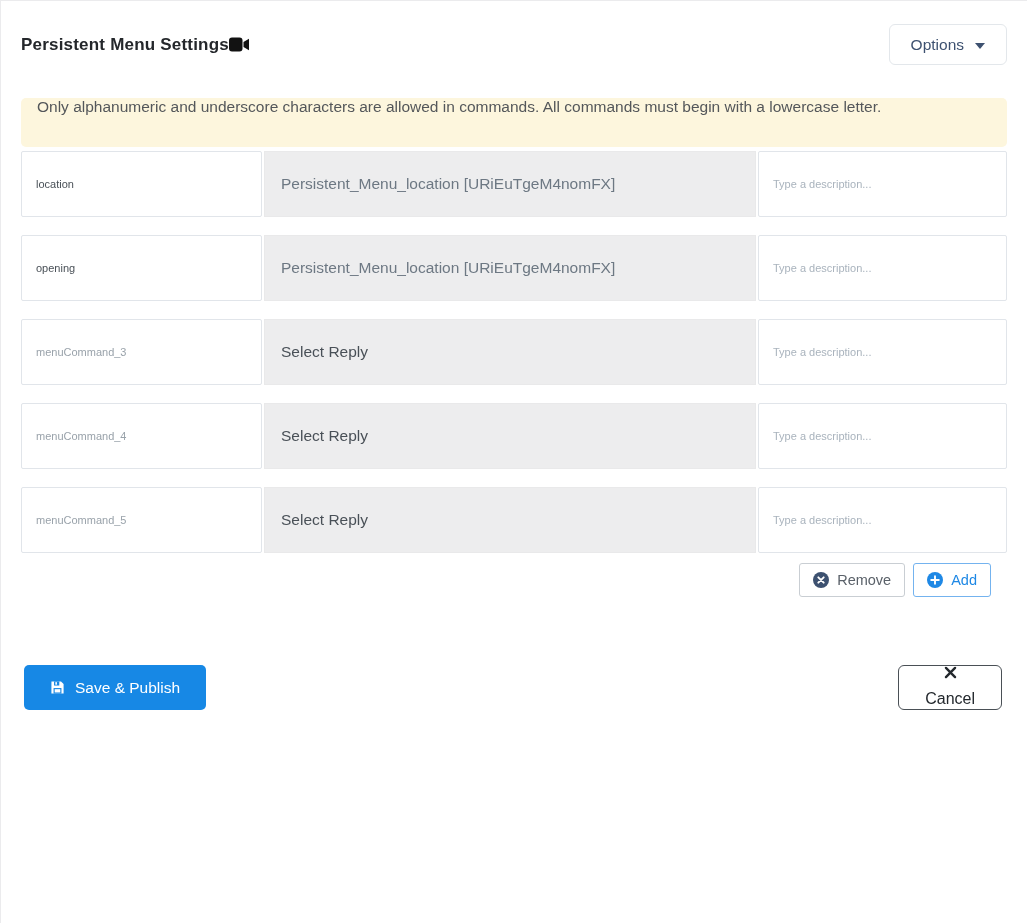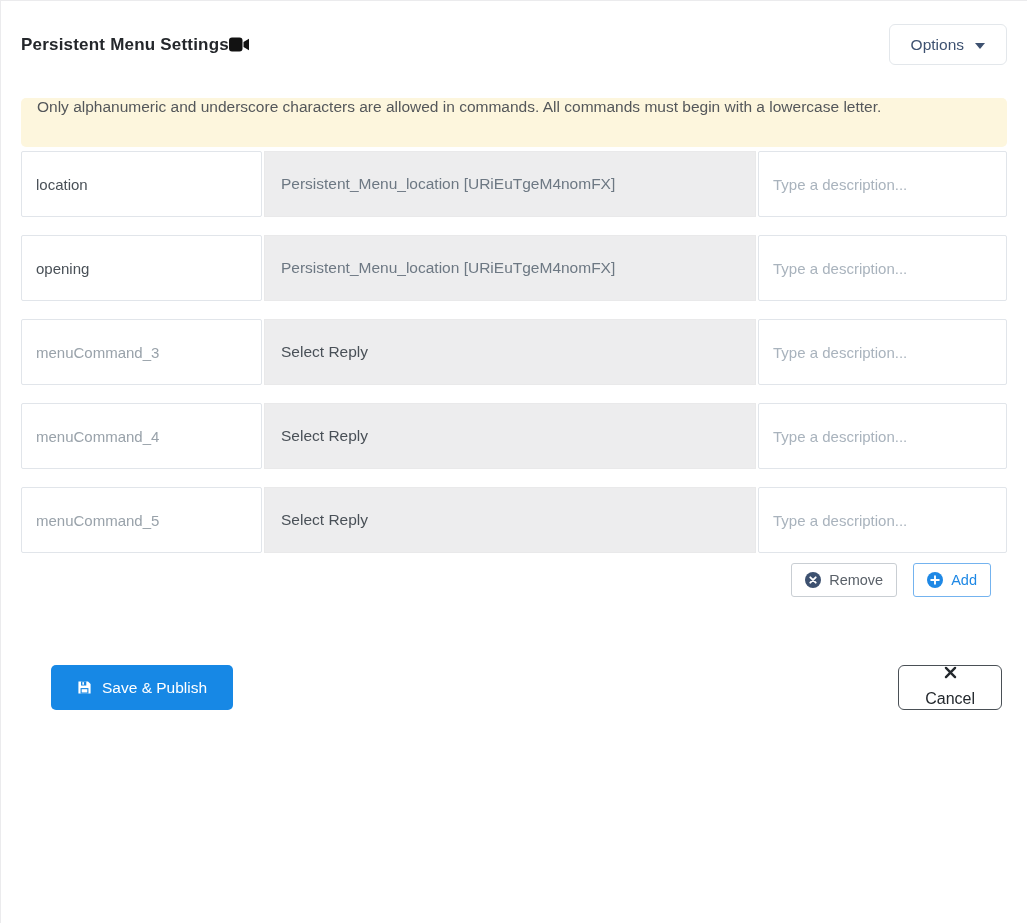--- a/index.html
+++ b/index.html
@@ -53,49 +53,49 @@
     background:#f3f6fa; border:1px solid #e8edf3; border-radius:2px;
     color:#5a6169; font-size:15.5px;
   }
   .th { display:flex; align-items:center; padding:0 20px; border-right:1px solid #e8edf3; }
   .th:last-child { border-right:none; }
 
   .trow { display:grid; grid-template-columns:241px 492px 1fr; column-gap:2px; height:66px; margin-top:18px; }
   .trow.first { margin-top:4px; }
   .cmd-input, .desc-input {
     width:100%; height:100%; border:1px solid #e1e5ea; border-radius:2px;
-    padding:0 14px; font-size:15px; color:#495057; outline:none;
+    padding:0 14px; font-size:11px; color:#495057; outline:none;
     font-family:inherit; background:#fff;
   }
   .cmd-input::placeholder { color:#99a2aa; }
   .desc-input::placeholder { color:#a9b3bd; }
   .reply-cell {
     background:#ededee; border:1px solid #e9e9ea;
     display:flex; align-items:center; padding:0 16px; font-size:15.5px;
     cursor:pointer; overflow:hidden; white-space:nowrap;
   }
   .reply-selected { color:#6d7883; }
   .reply-empty { color:#495057; }
 
   
-  .row-actions { margin-top:10px; display:flex; justify-content:flex-end; gap:16px; margin-right:16px; }
+  .row-actions { margin-top:10px; display:flex; justify-content:flex-end; gap:8px; margin-right:16px; }
   .btn-remove, .btn-add {
     height:34px; display:flex; align-items:center; gap:8px;
     background:#fff; border-radius:3px; padding:0 13px;
     font-size:14.5px; font-family:inherit; cursor:pointer;
   }
   .btn-remove { border:1px solid #c9ced3; color:#5a6169; }
   .btn-add    { border:1px solid #74b3ef; color:#1e88e5; }
 
   
   .footer { margin-top:68px; display:flex; justify-content:space-between; align-items:center; padding:0 5px 0 3px; }
   .btn-save {
     height:45px; background:#1788e5; border:none; border-radius:5px;
     color:#fff; font-size:15.5px; display:flex; align-items:center; gap:10px;
-    padding:0 26px; font-family:inherit; cursor:pointer;margin-left:27px;
+    padding:0 26px; font-family:inherit; cursor:pointer;
   }
   .btn-cancel {
     height:45px; background:#fff; border:1px solid #4a5056; border-radius:6px;
     color:#23282d; font-size:16px; display:flex; align-items:center; gap:11px;
     padding:0 26px; font-family:inherit; cursor:pointer;flex-direction:column;
   }
   .icon { display:inline-flex; flex:none; }
 </style>
 </head>
 <body>

